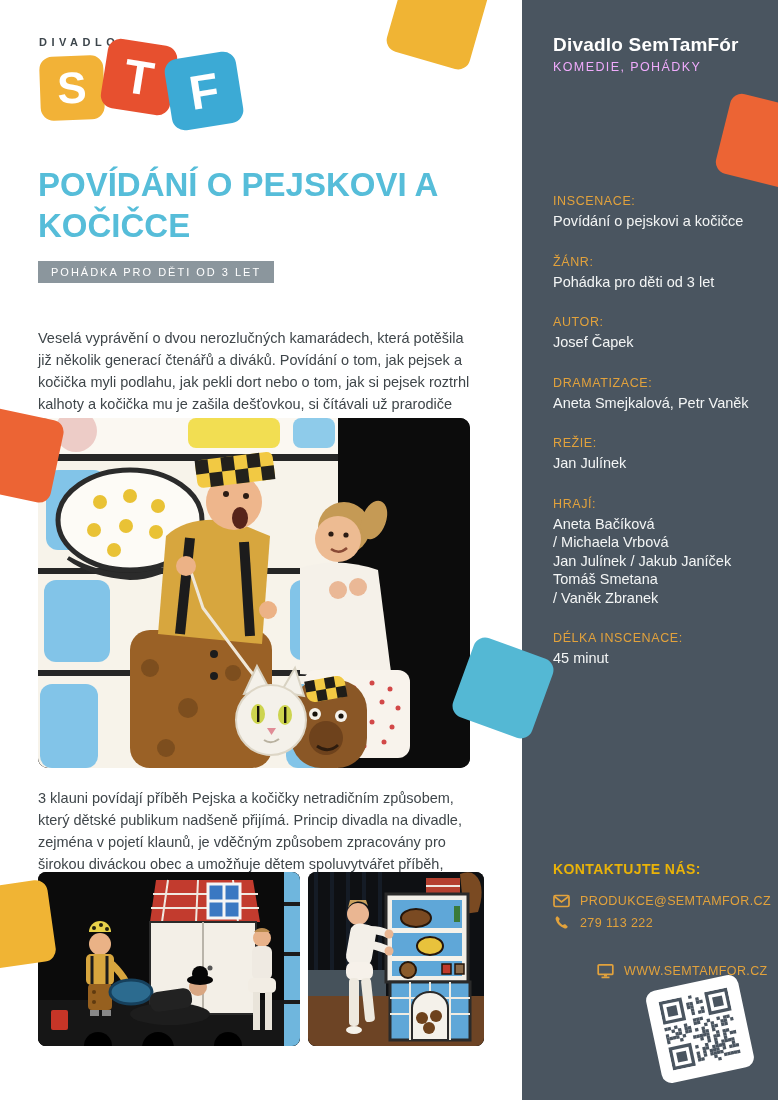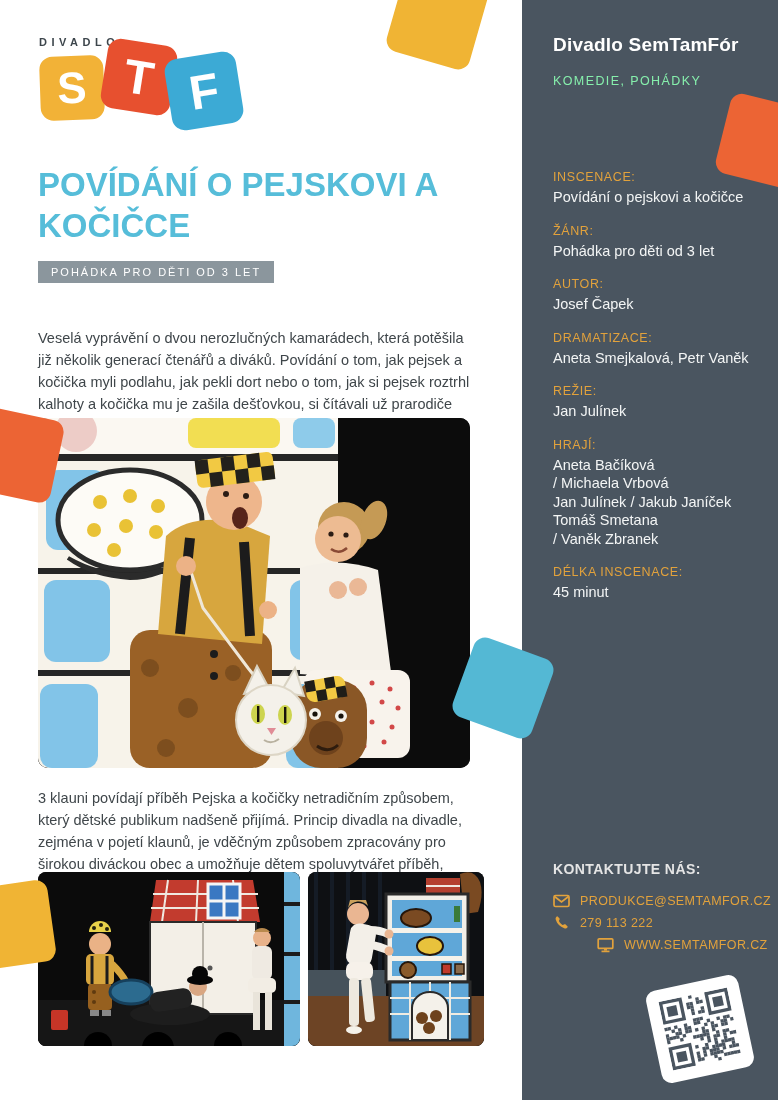--- a/index.html
+++ b/index.html
@@ -2,30 +2,30 @@
 <html><head>
 <meta charset="utf-8">
 <style>
   html,body{margin:0;padding:0;background:#fff;}
   .page{position:relative;width:778px;height:1100px;background:#ffffff;overflow:hidden;
         font-family:"Liberation Sans","DejaVu Sans",sans-serif;}
 
   
   .sidebar{position:absolute;top:0;right:0;width:256px;height:1100px;background:#4a5560;z-index:1;}
   .company{position:absolute;left:31px;top:34px;font-size:19px;font-weight:bold;color:#ffffff;letter-spacing:.2px;}
-  .tagline{position:absolute;left:31px;top:74px;font-size:12.5px;letter-spacing:1.4px;color:#86efac;}
+  .tagline{position:absolute;left:31px;top:60px;font-size:12.5px;letter-spacing:1.4px;color:#f0abfc;}
   .info{position:absolute;left:31px;top:170px;width:212px;}
-  .info-section{margin-bottom:17px;}
+  .info-section{margin-bottom:17px;margin-top:24px;}
   .info-label{color:#e2a23c;font-size:12.5px;letter-spacing:.6px;margin-bottom:4px;}
   .info-value{color:#f3f5f5;font-size:14.5px;line-height:18.5px;}
   .contact{position:absolute;left:31px;top:861px;width:216px;}
-  .contact-heading{color:#e5e5e5;font-weight:bold;font-size:14px;letter-spacing:.4px;margin-bottom:17px;}
+  .contact-heading{color:#eab308;font-weight:bold;font-size:14px;letter-spacing:.4px;margin-bottom:17px;}
   .contact-row{display:flex;align-items:center;gap:10px;color:#e2a23c;font-size:12.5px;
                letter-spacing:.4px;margin-bottom:7px;text-decoration:none;cursor:pointer;}
-  .contact-row.web{margin-top:7px;padding-left:44px;}
+  .contact-row.web{margin-top:33px;padding-left:44px;}
   .contact-row svg{flex:0 0 auto;}
 
   
   .wordmark{position:absolute;left:39px;top:36px;font-size:11px;font-weight:bold;letter-spacing:4.5px;color:#3d464c;z-index:2;}
   .tile{position:absolute;width:64px;height:64px;border-radius:13px;display:flex;align-items:center;
         justify-content:center;color:#fff;font-weight:bold;font-size:44px;z-index:2;}
   .tile-s{left:40px;top:56px;transform:rotate(-2deg);background:#f2b237;}
   .tile-t{left:104px;top:42px;width:70px;height:70px;font-size:48px;transform:rotate(9deg);background:#e7502f;z-index:3;}
   .tile-f{left:168px;top:55px;width:72px;height:72px;font-size:48px;transform:rotate(-9deg);background:#3caad5;z-index:4;}
 

